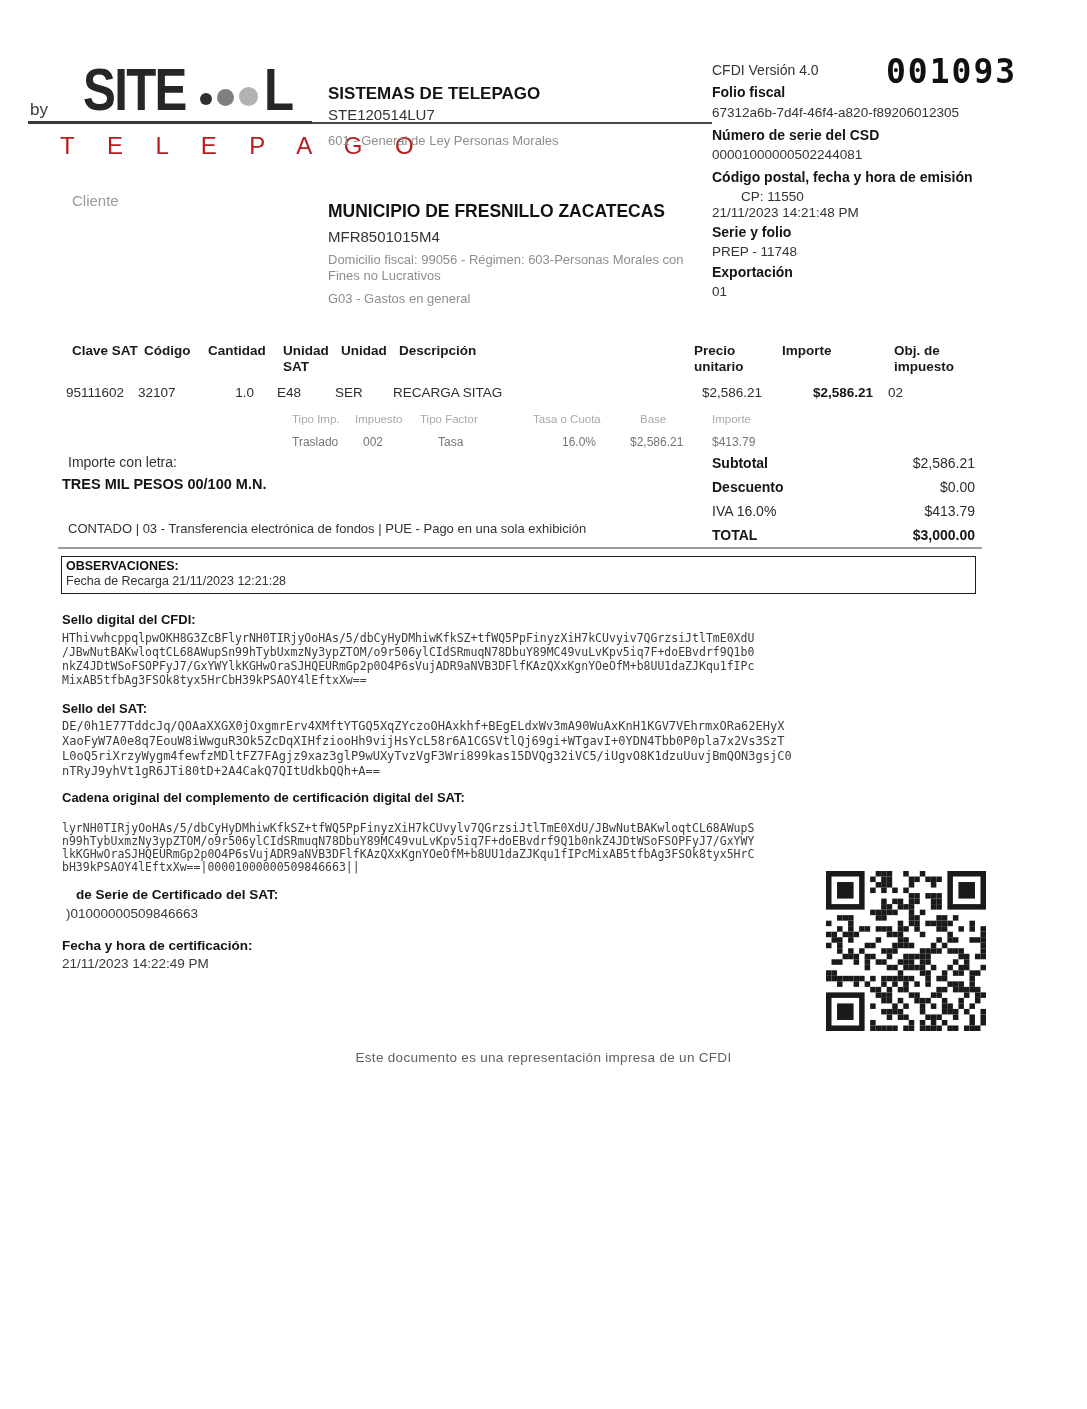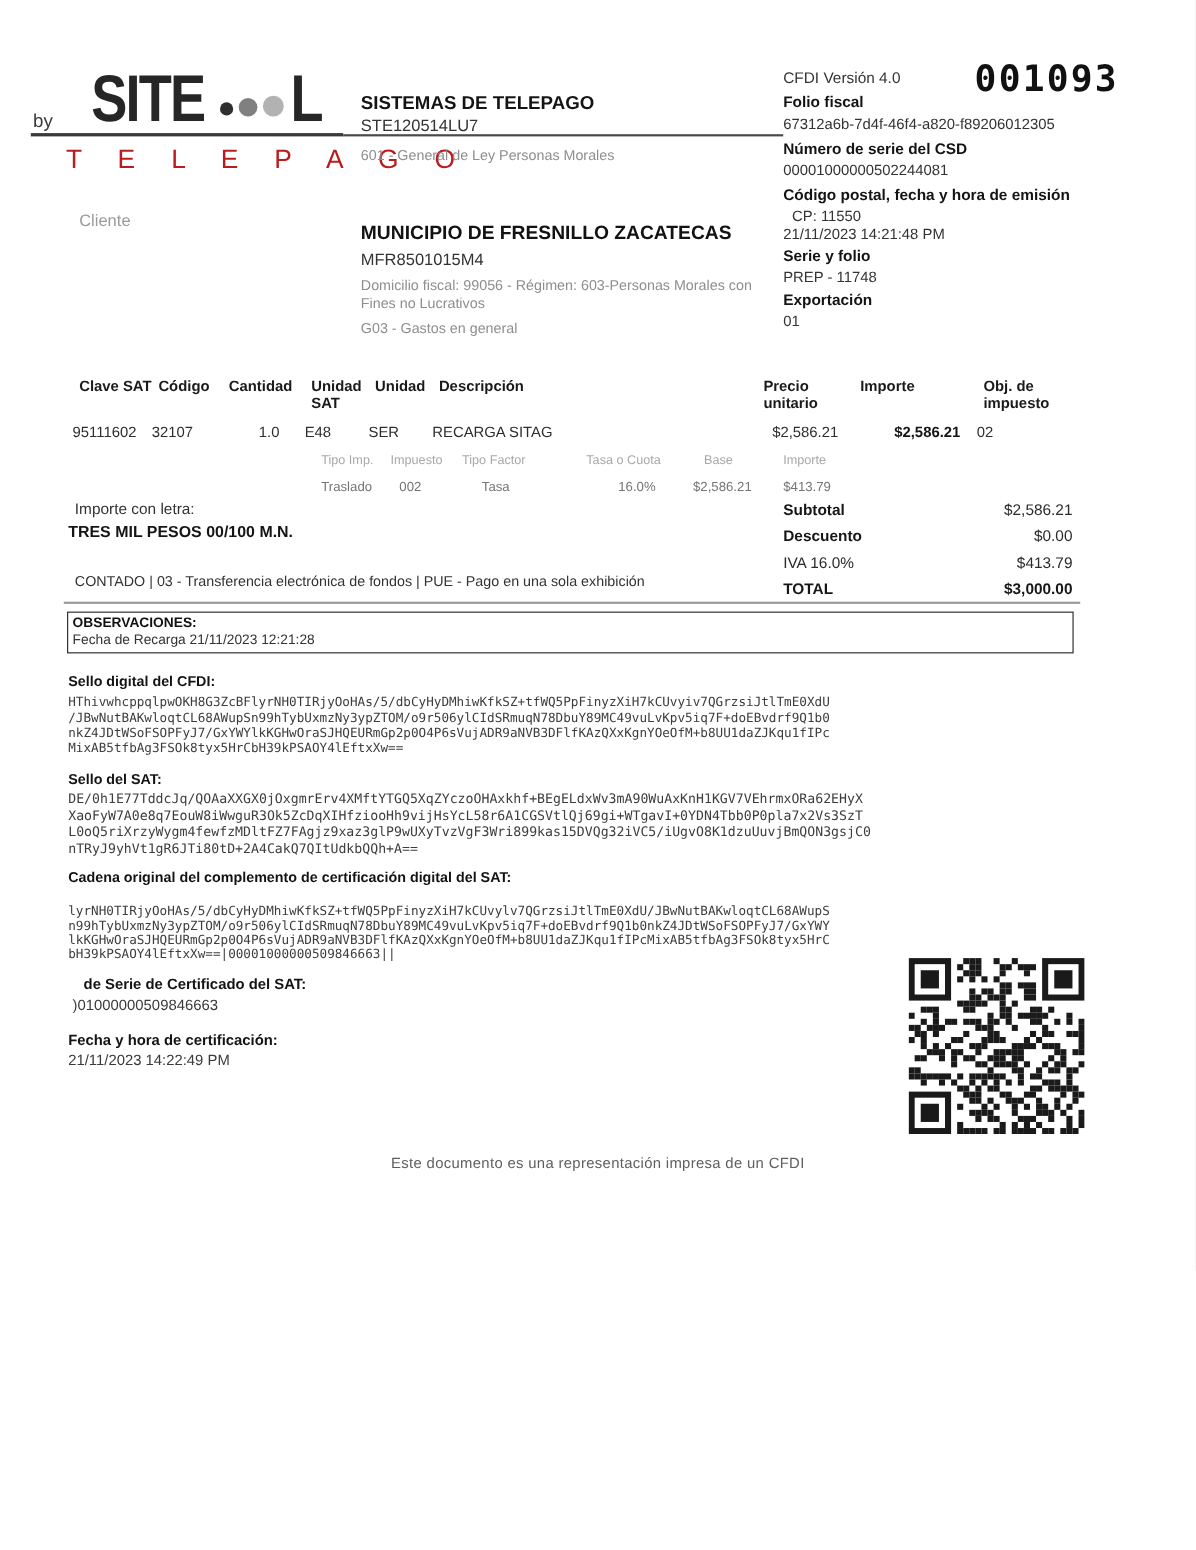--- a/index.html
+++ b/index.html
@@ -70,21 +70,21 @@
   <span class="abs gray sm" style="left:328px;top:133px;">601 - General de Ley Personas Morales</span>
 
   <span class="abs stamp" style="left:886px;top:52px;">001093</span>
 
   <span class="abs meta-val" style="left:712px;top:62px;font-size:14px;">CFDI Versión 4.0</span>
   <span class="abs meta-label" style="left:712px;top:84px;">Folio fiscal</span>
   <span class="abs meta-val" style="left:712px;top:105px;">67312a6b-7d4f-46f4-a820-f89206012305</span>
   <span class="abs meta-label" style="left:712px;top:127px;text-align:right;">Número de serie del CSD</span>
   <span class="abs meta-val" style="left:712px;top:147px;">00001000000502244081</span>
   <span class="abs meta-label" style="left:712px;top:169px;">Código postal, fecha y hora de emisión</span>
-  <span class="abs meta-val" style="left:720px;top:189px;">CP: 11550</span>
+  <span class="abs meta-val" style="left:741px;top:189px;">CP: 11550</span>
   <span class="abs meta-val" style="left:712px;top:205px;">21/11/2023 14:21:48 PM</span>
   <span class="abs meta-label" style="left:712px;top:224px;">Serie y folio</span>
   <span class="abs meta-val" style="left:712px;top:244px;">PREP - 11748</span>
   <span class="abs meta-label" style="left:712px;top:264px;">Exportación</span>
   <span class="abs meta-val" style="left:712px;top:284px;">01</span>
 
   <span class="abs" style="left:72px;top:192px;font-size:15px;color:#9a9a9a;">Cliente</span>
   <span class="abs" style="left:328px;top:201px;font-size:17.5px;font-weight:bold;color:#121212;white-space:nowrap;text-align:right;">MUNICIPIO DE FRESNILLO ZACATECAS</span>
   <span class="abs" style="left:328px;top:228px;font-size:15px;color:#333;">MFR8501015M4</span>
   <span class="abs gray sm" style="left:328px;top:252px;">Domicilio fiscal: 99056 - Régimen: 603-Personas Morales con</span>

